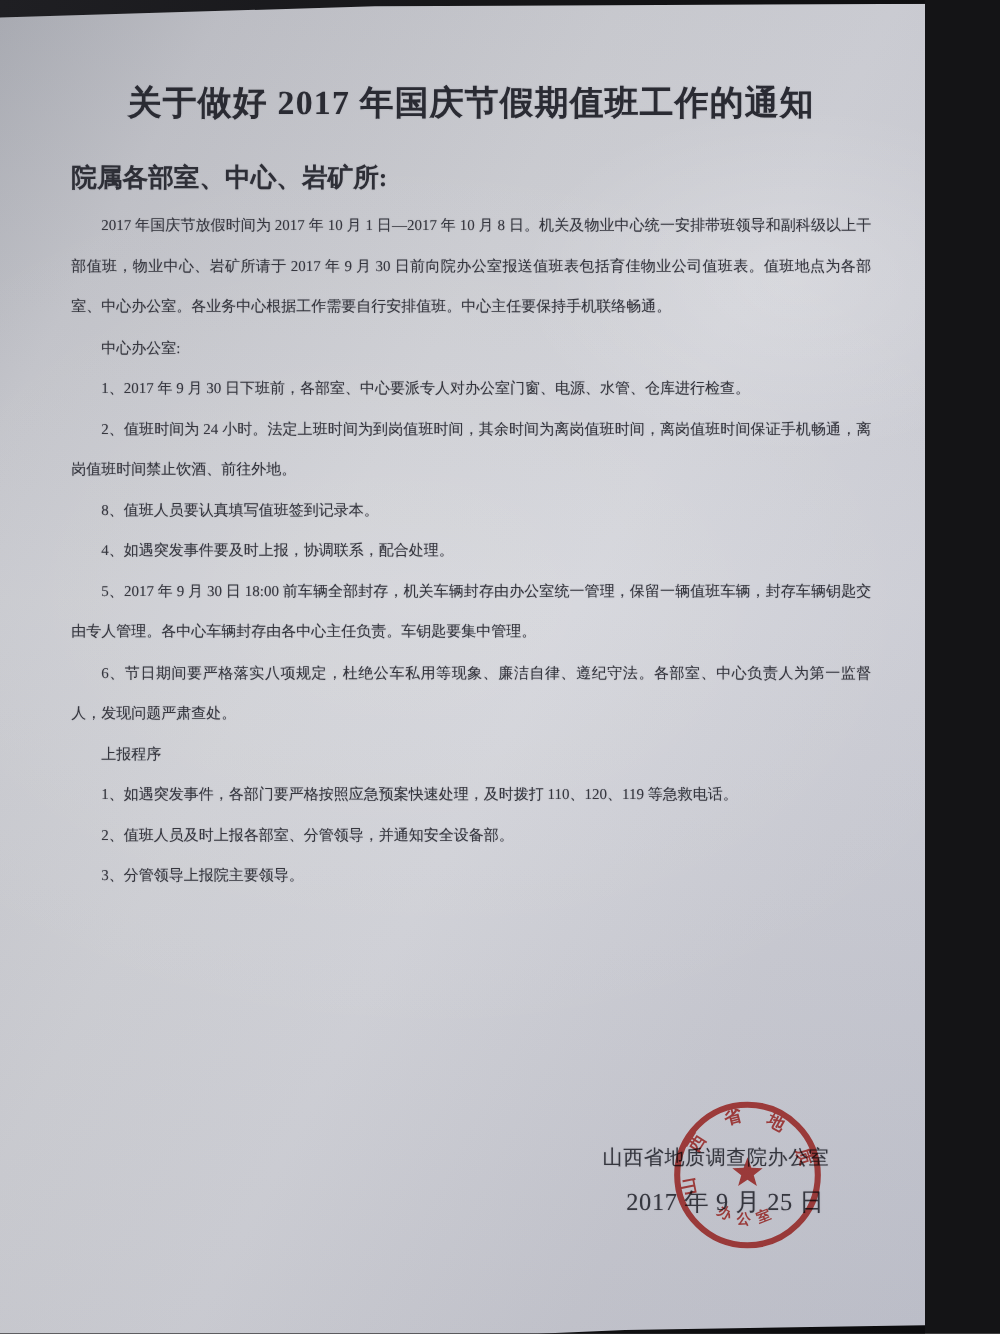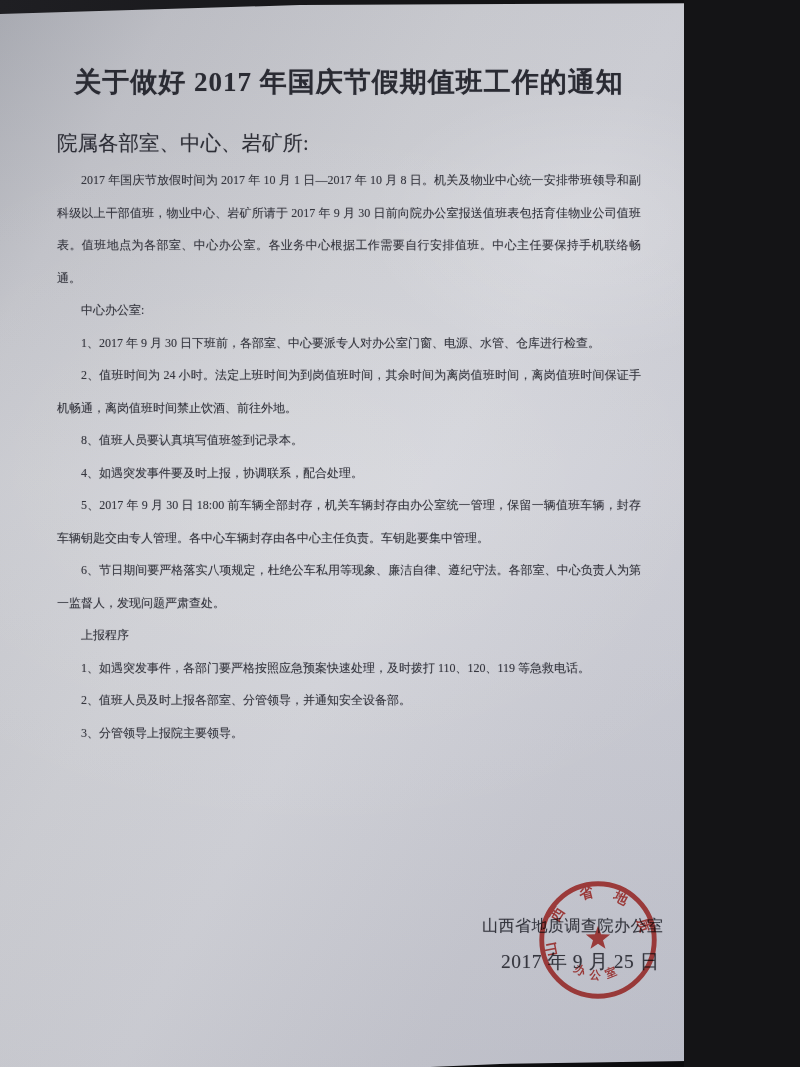--- a/index.html
+++ b/index.html
@@ -3,21 +3,21 @@
 <meta charset="utf-8">
 <style>
   html,body{margin:0;padding:0;}
   body{
     width:800px;height:1067px;
     background:#141416;
     font-family:"Liberation Serif","DejaVu Serif",serif;
     overflow:hidden;
   }
   .photo{
-    position:relative;width:684px;height:1067px;
+    position:relative;width:740px;height:1067px;
     background:linear-gradient(100deg,#1f1f23 0%,#121214 60%,#0c0c0e 100%);
   }
   
   .paper{
     position:absolute;inset:0;
     clip-path:polygon(0 14px,300px 5px,757px 3px,791px 7px,798px 345px,
                       800px 365px,800px 1052px,752px 1060px,500px 1064px,
                       430px 1067px,0 1067px);
     background:
       radial-gradient(ellipse 320px 200px at 86% 21%, rgba(255,255,255,0.22), rgba(255,255,255,0) 70%),
@@ -33,21 +33,21 @@
     color:#35363e;
     text-shadow:0 0 1px rgba(64,64,76,0.35);
   }
   .doc-title{
     margin:0;padding-top:66px;
     font-size:27px;line-height:32px;font-weight:700;
     text-align:center;letter-spacing:1px;color:#2a2b33;
   }
   .salutation{
     margin:32px 0 0 0;
-    font-size:20.5px;line-height:26px;font-weight:400;color:#2e2f37;
+    font-size:20.5px;line-height:26px;font-weight:700;color:#2e2f37;
   }
   .body-text{margin-top:8px;}
   .para{
     margin:0;font-size:12px;line-height:32.5px;
     text-indent:2em;text-align:justify;text-justify:inter-ideograph;
   }
   .sig-org{
     position:absolute;left:482px;top:916px;
     font-size:16px;color:#35363e;letter-spacing:0.5px;
     text-shadow:0 0 1px rgba(64,64,76,0.35);

